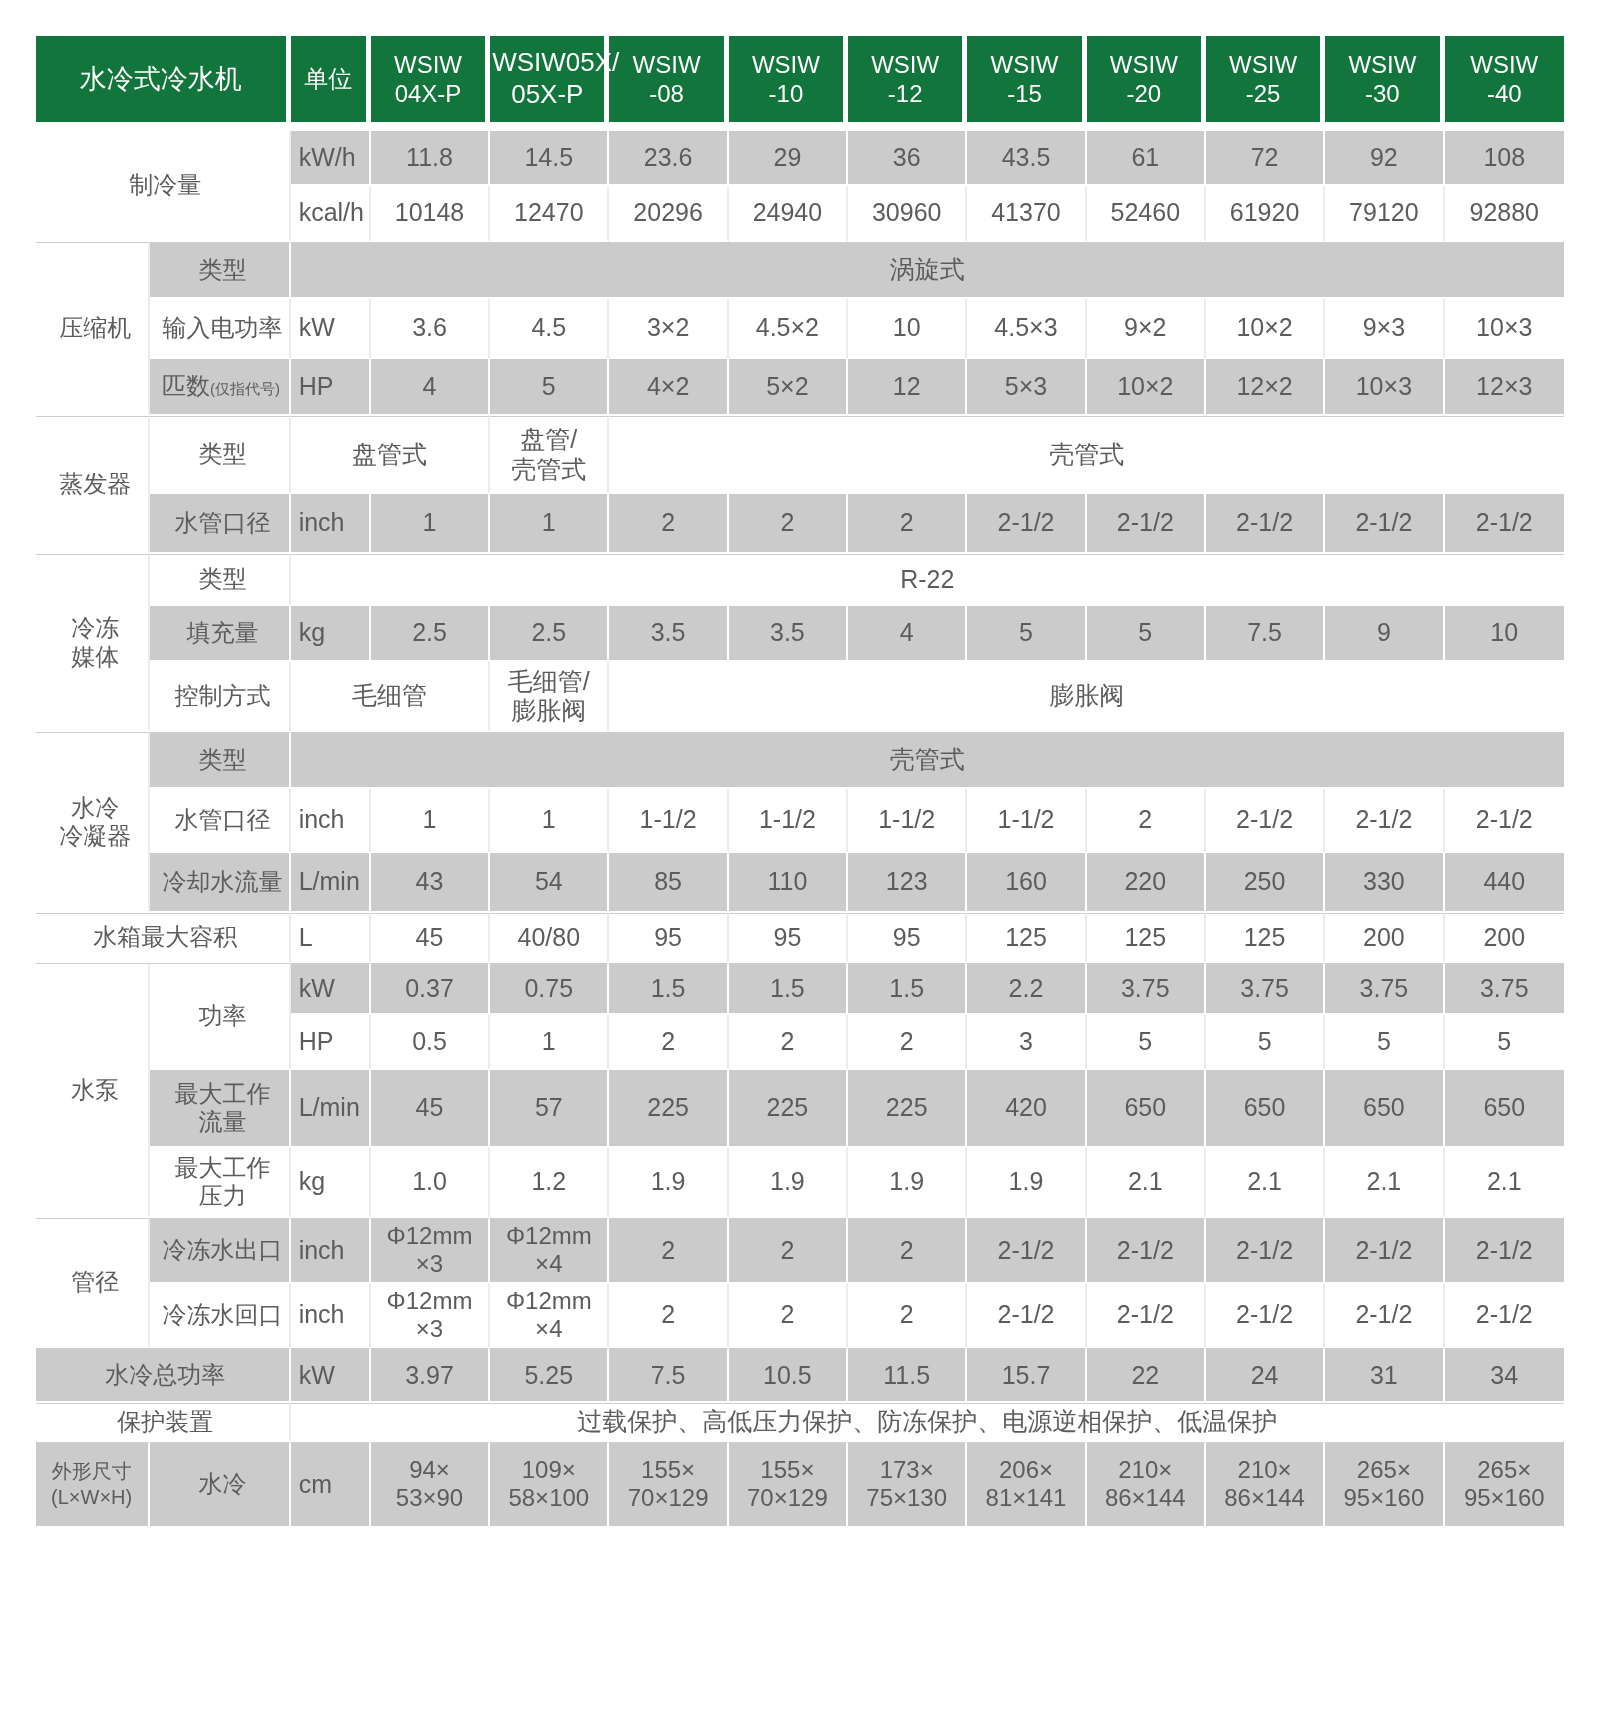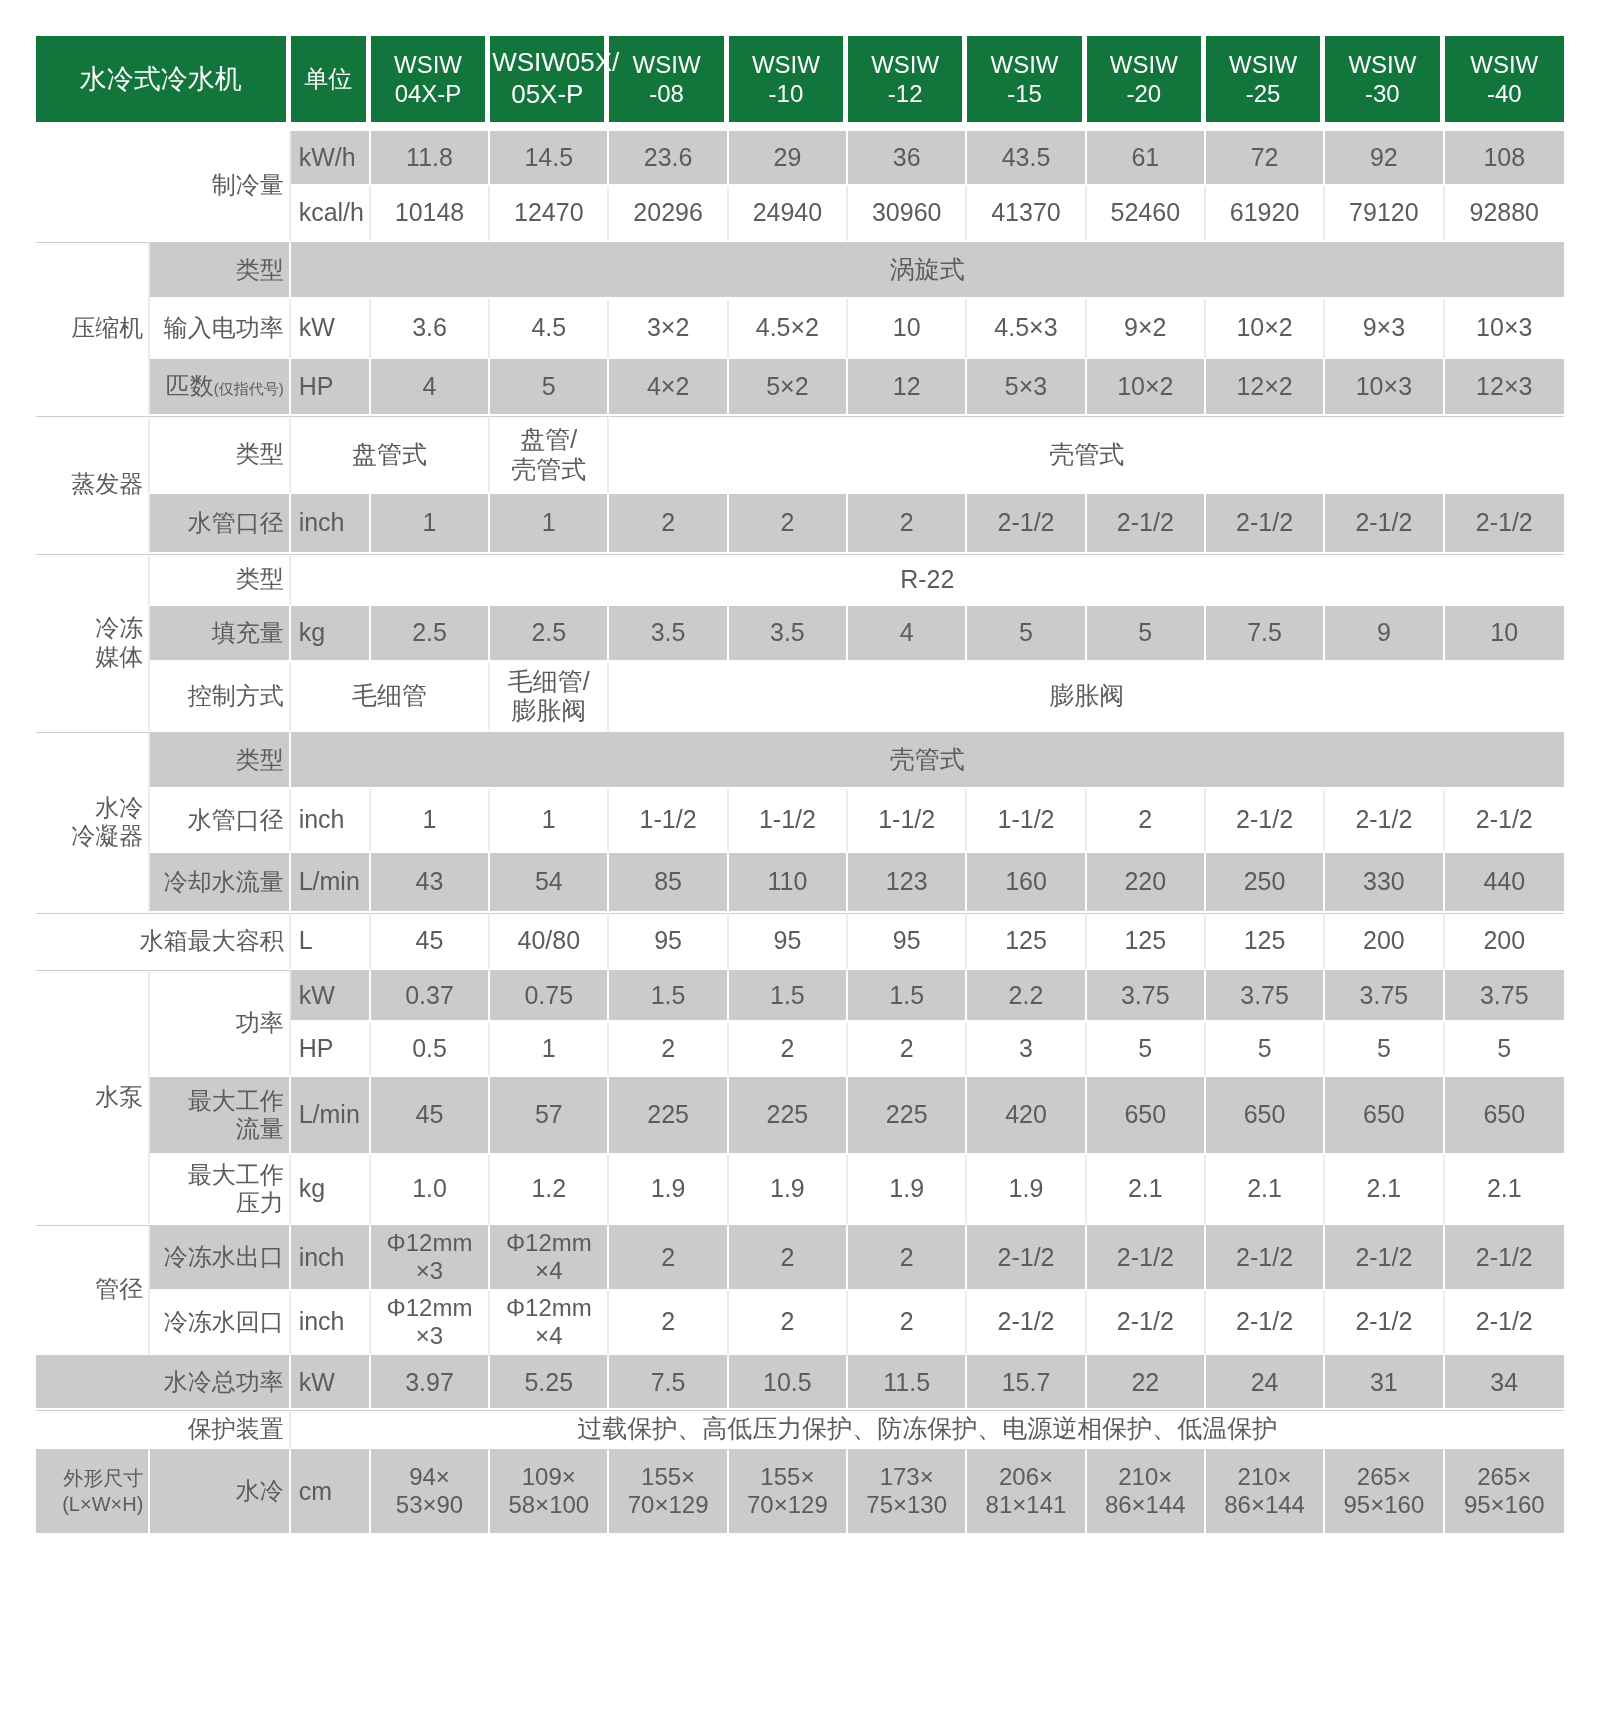--- a/index.html
+++ b/index.html
@@ -10,21 +10,21 @@
      vertical-align:middle;white-space:pre-line;line-height:1.22;height:95px;padding:0 2px;
      border-right:5px solid #ffffff;border-bottom:9px solid #ffffff;box-sizing:border-box;margin-left:28px;}
   th.title{font-size:27px;}
   th.tight{font-size:26px;}
   th:last-child{border-right:none;}
   td{box-sizing:border-box;vertical-align:middle;white-space:pre-line;line-height:1.18;
      padding:3px 5px;border-right:2px solid #ececec;border-bottom:2px solid #ffffff;}
   td:last-child{border-right:none;}
   td.g{background:#cbcbcb;border-right-color:#ffffff;}
   td.v,td.span{text-align:center;}
-  td.secl,td.lab{text-align:right;padding-left:11px;font-size:24px;}
+  td.secl,td.lab{text-align:center;padding-left:11px;font-size:24px;}
   td.unit{text-align:left;padding-left:8px;}
   tr.sb td{border-top:1px solid #cdcdcd;}
   td.nowrap{white-space:nowrap;padding-left:8px;}
   .sfx{font-size:15px;margin-top:15px;}
   td.dims{font-size:20px;line-height:1.3;padding-left:4px;}
   td.dimv,td.two{font-size:24px;margin-left:48px;}
 </style>
 </head>
 <body>
 
@@ -213,21 +213,21 @@
       <td class="v g">85</td>
       <td class="v g">110</td>
       <td class="v g">123</td>
       <td class="v g">160</td>
       <td class="v g">220</td>
       <td class="v g">250</td>
       <td class="v g">330</td>
       <td class="v g">440</td>
     </tr>
 
-    <tr class="sb" style="height:57px">
+    <tr class="sb" style="height:50px">
       <td class="secl" colspan="2">水箱最大容积</td>
       <td class="unit">L</td>
       <td class="v">45</td>
       <td class="v">40/80</td>
       <td class="v">95</td>
       <td class="v">95</td>
       <td class="v">95</td>
       <td class="v">125</td>
       <td class="v">125</td>
       <td class="v">125</td>

